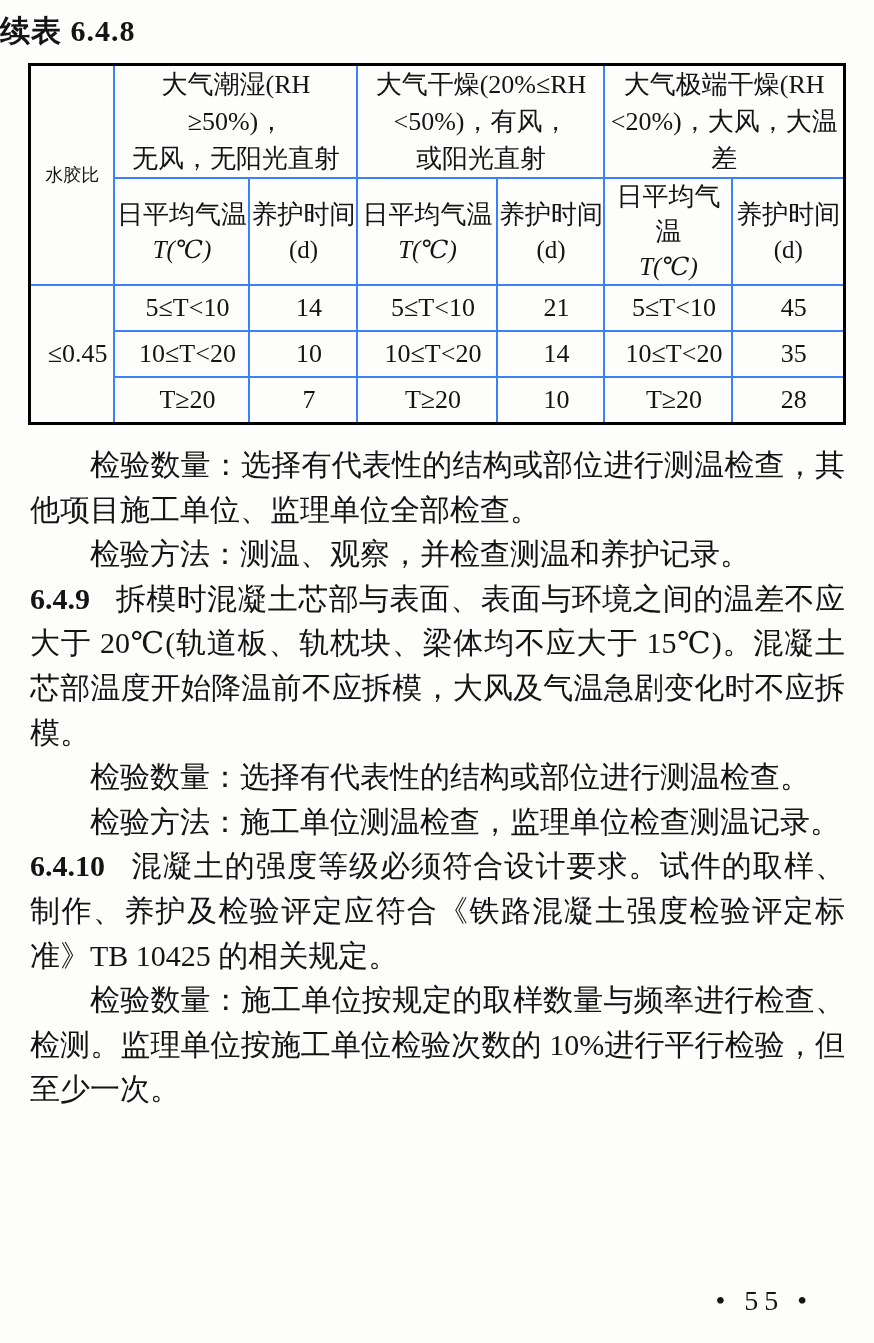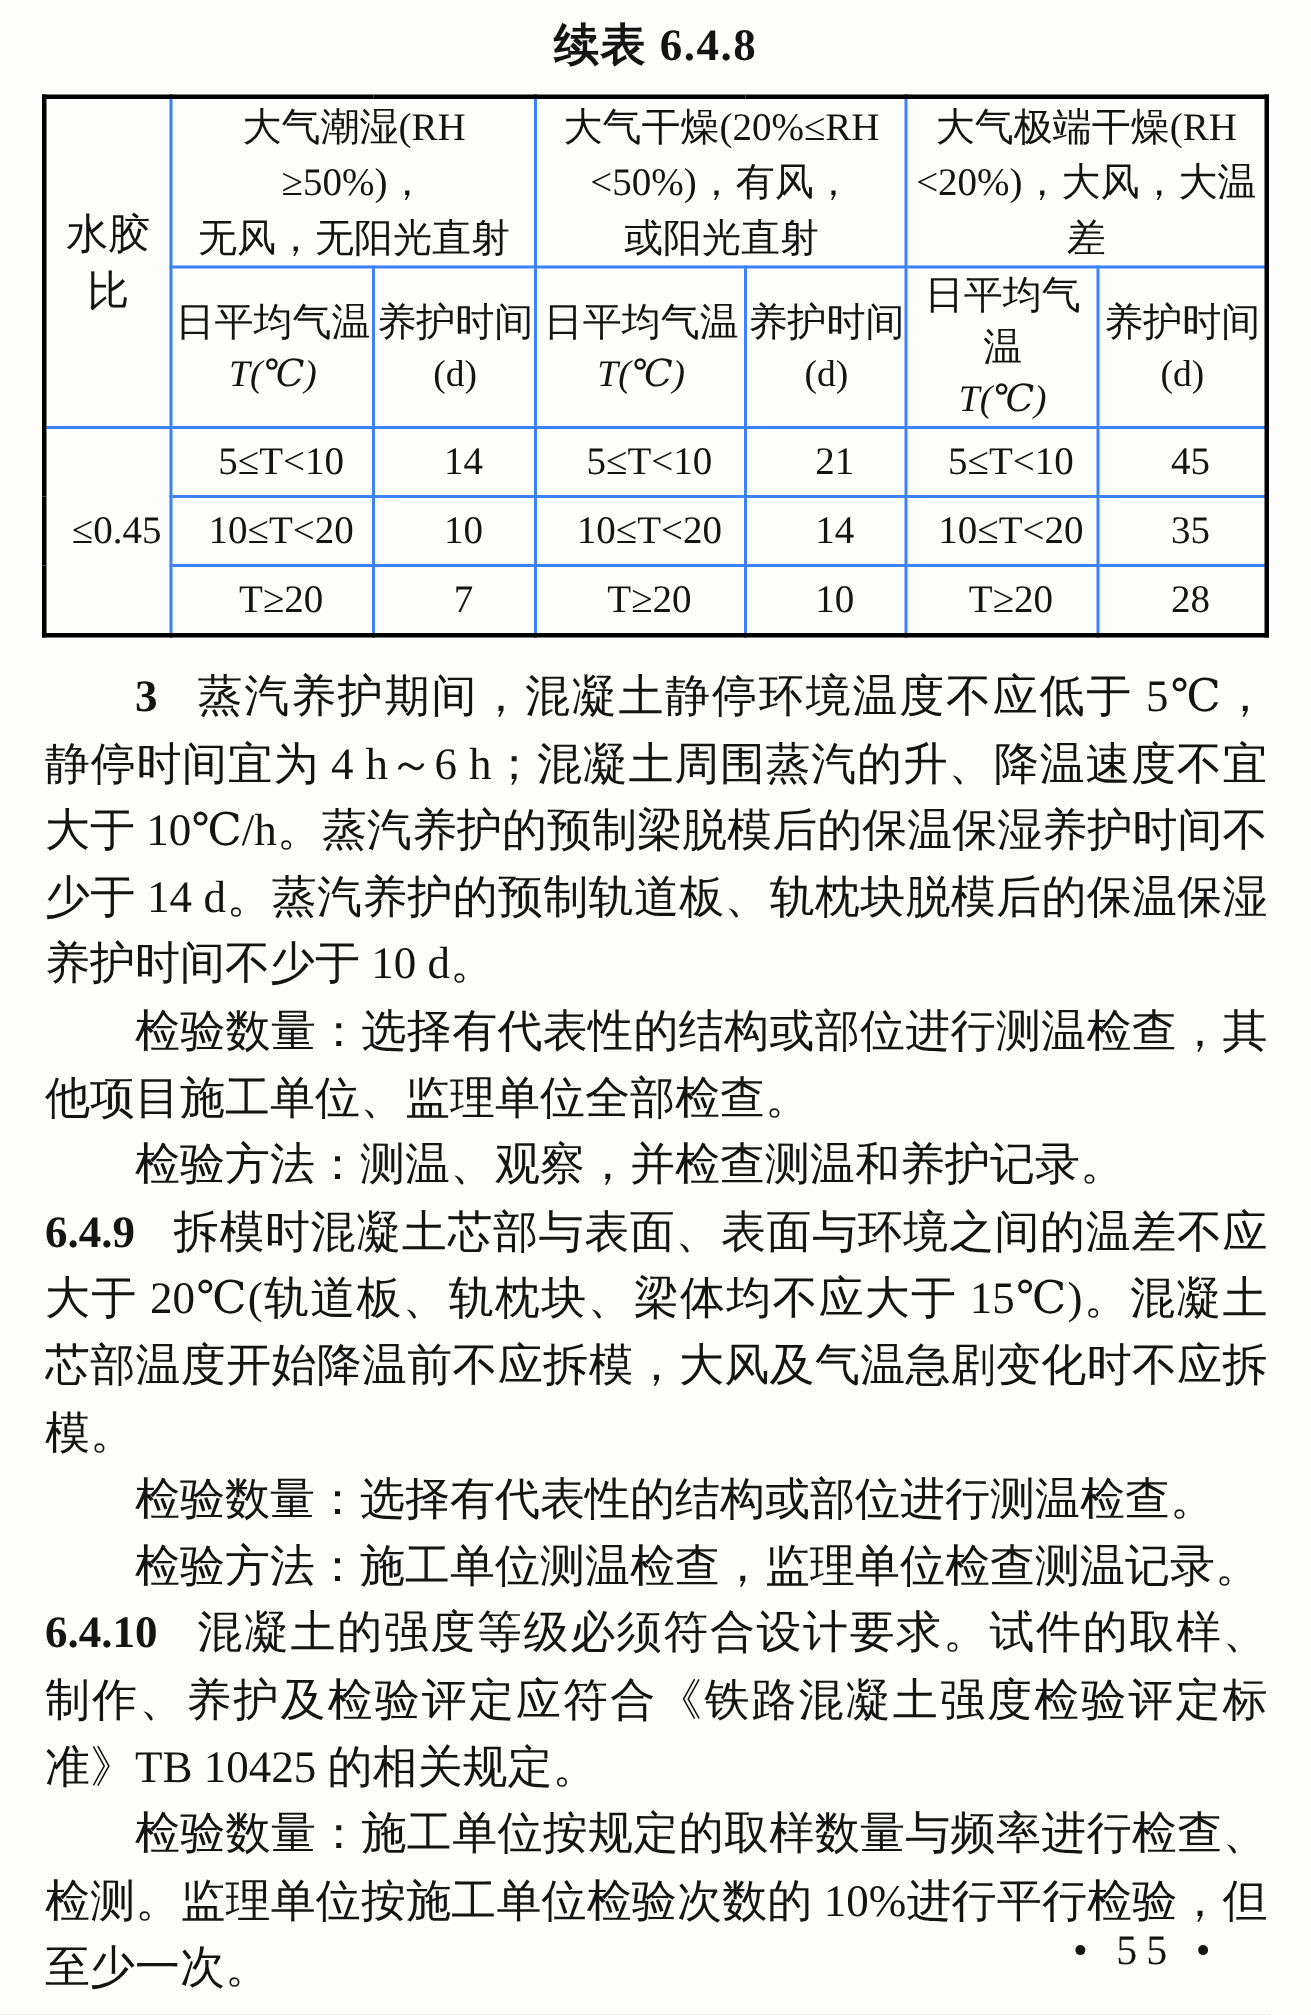--- a/index.html
+++ b/index.html
@@ -9,41 +9,40 @@
     margin: 0 auto;
     background: #fdfdfc;
     color: #141414;
     font-family: "Liberation Serif", "DejaVu Serif", serif;
     box-sizing: border-box;
     position: relative;
     overflow: hidden;
   }
   .doc-title {
     padding-top: 12px;
-    text-align: center;
     font-size: 30px;
     font-weight: bold;
     line-height: 38px;
     letter-spacing: 1px;
   }
   table.curing {
     border-collapse: collapse;
     table-layout: fixed;
     width: 815px;
     margin: 13px auto 0 auto;
     border: 3px solid #000;
   }
   table.curing td {
     border: 2px solid #3b82f6;
     text-align: center;
     vertical-align: middle;
     padding: 0;
     overflow: hidden;
   }
-  td.corner { font-size: 28px; }
+  td.corner { font-size: 18px; }
   td.grp {
     font-size: 26px;
     line-height: 37px;
     white-space: pre-line;
     height: 108px;
   }
   tr.subrow td { height: 76px; font-size: 26px; line-height: 35px; }
   .sub-l2 { font-size: 25px; }
   .sub-l2.temp { font-style: italic; }
   tr.datarow td { height: 44px; font-size: 26px; padding-left: 11px; }
@@ -143,23 +142,20 @@
         <td>T≥20</td>
         <td>10</td>
         <td>T≥20</td>
         <td>28</td>
       </tr>
     </tbody>
   </table>
 
   <div class="body-text">
     <p class="ind">
-      <b class="pnum">3</b><span>蒸汽养护期间，混凝土静停环境温度不应低于 5℃，静停时间宜为 4 h～6 h；混凝土周围蒸汽的升、降温速度不宜大于 10℃/h。蒸汽养护的预制梁脱模后的保温保湿养护时间不少于 14 d。蒸汽养护的预制轨道板、轨枕块脱模后的保温保湿养护时间不少于 10 d。</span>
-    </p>
-    <p class="ind">
       <span>检验数量：选择有代表性的结构或部位进行测温检查，其他项目施工单位、监理单位全部检查。</span>
     </p>
     <p class="ind">
       <span>检验方法：测温、观察，并检查测温和养护记录。</span>
     </p>
     <p>
       <b class="pnum">6.4.9</b><span>拆模时混凝土芯部与表面、表面与环境之间的温差不应大于 20℃(轨道板、轨枕块、梁体均不应大于 15℃)。混凝土芯部温度开始降温前不应拆模，大风及气温急剧变化时不应拆模。</span>
     </p>
     <p class="ind">
       <span>检验数量：选择有代表性的结构或部位进行测温检查。</span>

